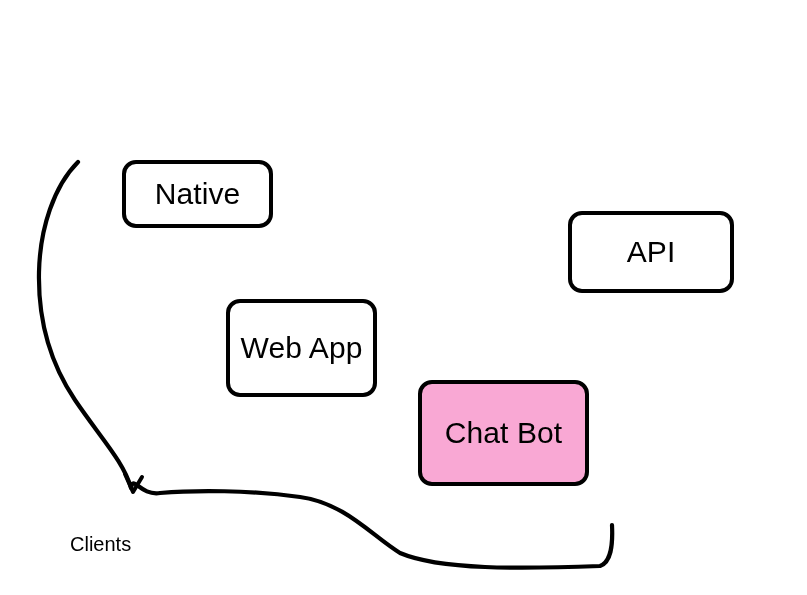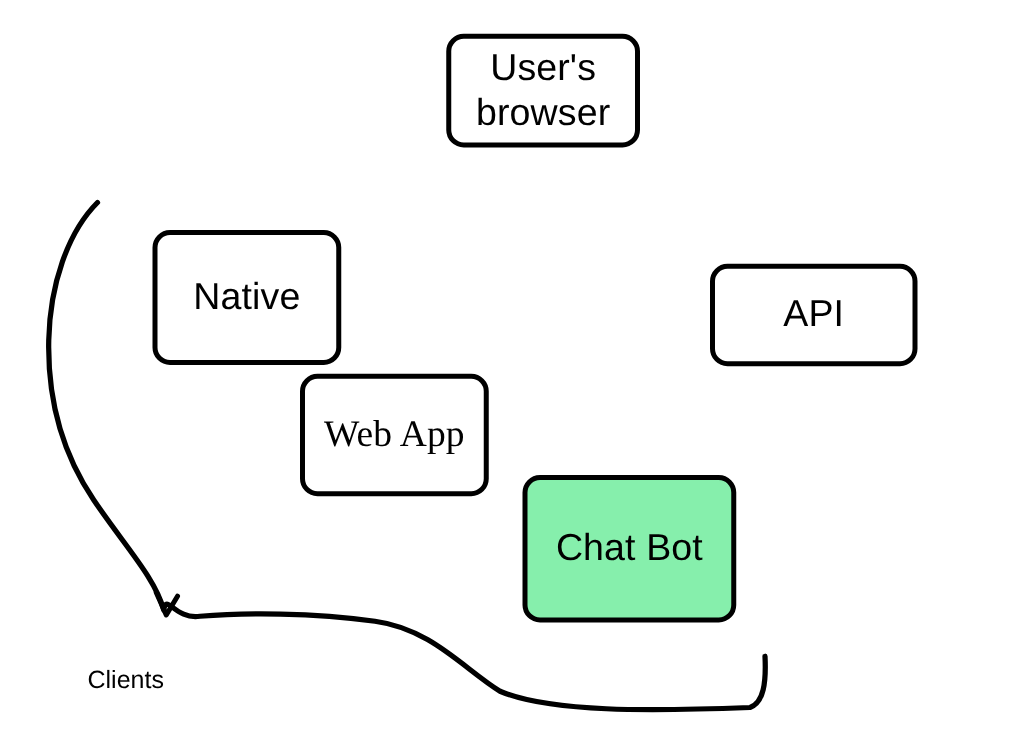--- a/index.html
+++ b/index.html
@@ -67,27 +67,25 @@
 </head>
 <body>
 
 <div id="canvas" style="width: 807px; height: 595px; background: rgb(255, 255, 255);">
 
   <svg id="grouping-curve" viewBox="0 0 807 595" xmlns="http://www.w3.org/2000/svg">
     <path id="brace-path" fill="none" stroke="#000000" stroke-width="4.2" stroke-linecap="round" stroke-linejoin="round" d="M 78 162 C 54 186, 40 228, 39 272 C 38 318, 48 360, 75 400 C 100 437, 124 462, 131 488 C 133 474, 140 496, 160 493 C 195 490, 250 490, 300 497 C 345 503, 372 536, 400 553 C 440 570, 520 569, 600 566 C 611 562, 613 546, 612 525"></path>
     <path id="brace-arrowhead" d="M 125 474 L 133 492 L 142 477" fill="none" stroke="#000000" stroke-width="4" stroke-linecap="round" stroke-linejoin="round"></path>
   </svg>
 
-  <div class="node" id="node-users-browser" style="left: 357px; top: 27px; width: 155px; height: 91px; border-color: rgb(0, 0, 0); background: rgb(255, 255, 255);">User's
-browser</div>
 
 
-  <div class="node" id="node-native" style="left: 122px; top: 184px; width: 151px; height: 108px; border-color: rgb(0, 0, 0); background: rgb(255, 255, 255);">Native</div>
+  <div class="node" id="node-native" style="left: 122px; top: 160px; width: 151px; height: 68px; border-color: rgb(0, 0, 0); background: rgb(255, 255, 255);">Native</div>
 
   <div class="node" id="node-api" style="left: 568px; top: 211px; width: 166px; height: 82px; border-color: rgb(0, 0, 0); background: rgb(255, 255, 255);">API</div>
 
-  <div class="node" id="node-webapp" style="left: 240px; top: 299px; width: 151px; height: 98px; border-color: rgb(0, 0, 0); background: rgb(255, 255, 255); font-family: Liberation Serif, serif;">Web App</div>
+  <div class="node" id="node-webapp" style="left: 226px; top: 299px; width: 151px; height: 98px; border-color: rgb(0, 0, 0); background: rgb(255, 255, 255);">Web App</div>
 
-  <div class="node" id="node-chatbot" style="left: 418px; top: 380px; width: 171px; height: 118px; border-color: rgb(0, 0, 0); background: #86efac;">Chat Bot</div>
+  <div class="node" id="node-chatbot" style="left: 418px; top: 380px; width: 171px; height: 106px; border-color: rgb(0, 0, 0); background: #f9a8d4;">Chat Bot</div>
 
   <div id="group-label" style="left: 70px; top: 533px;">Clients</div>
 
 </div>
 
 </body></html>

